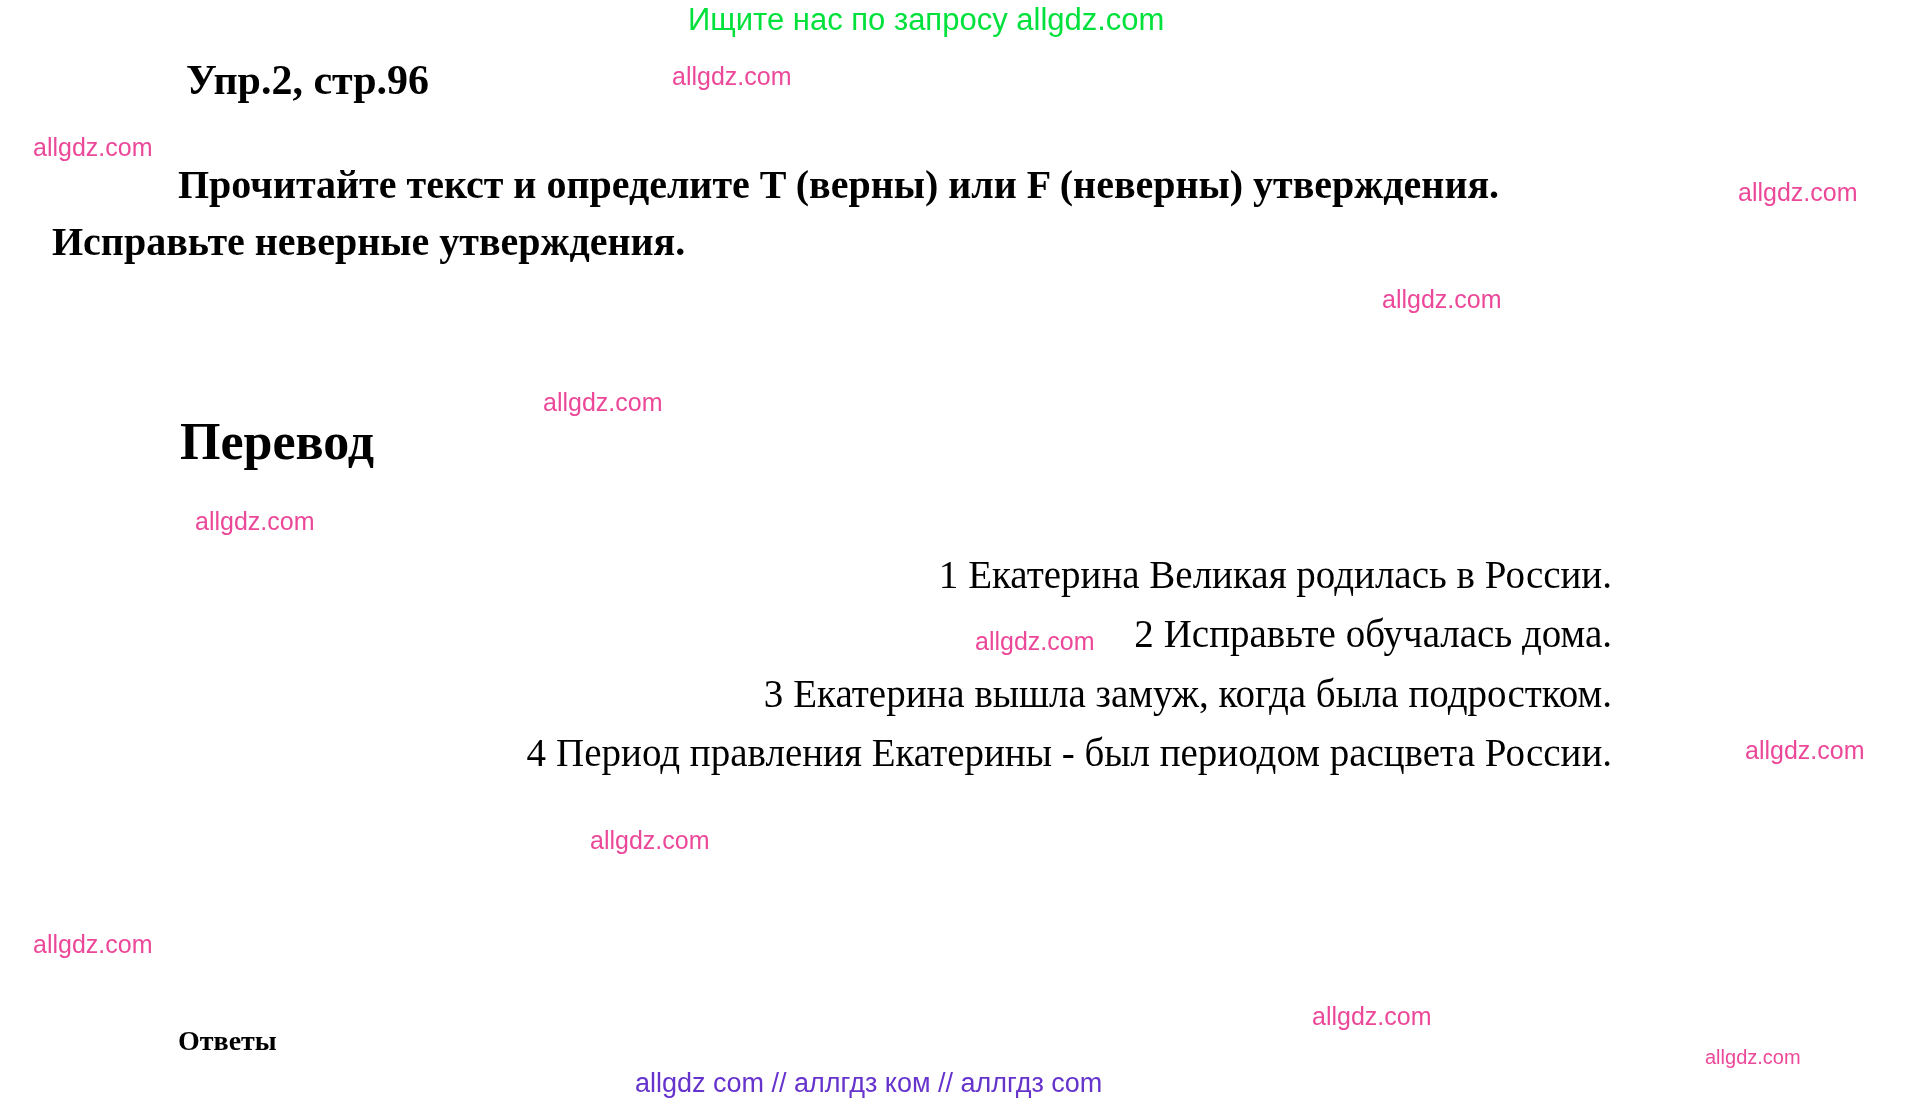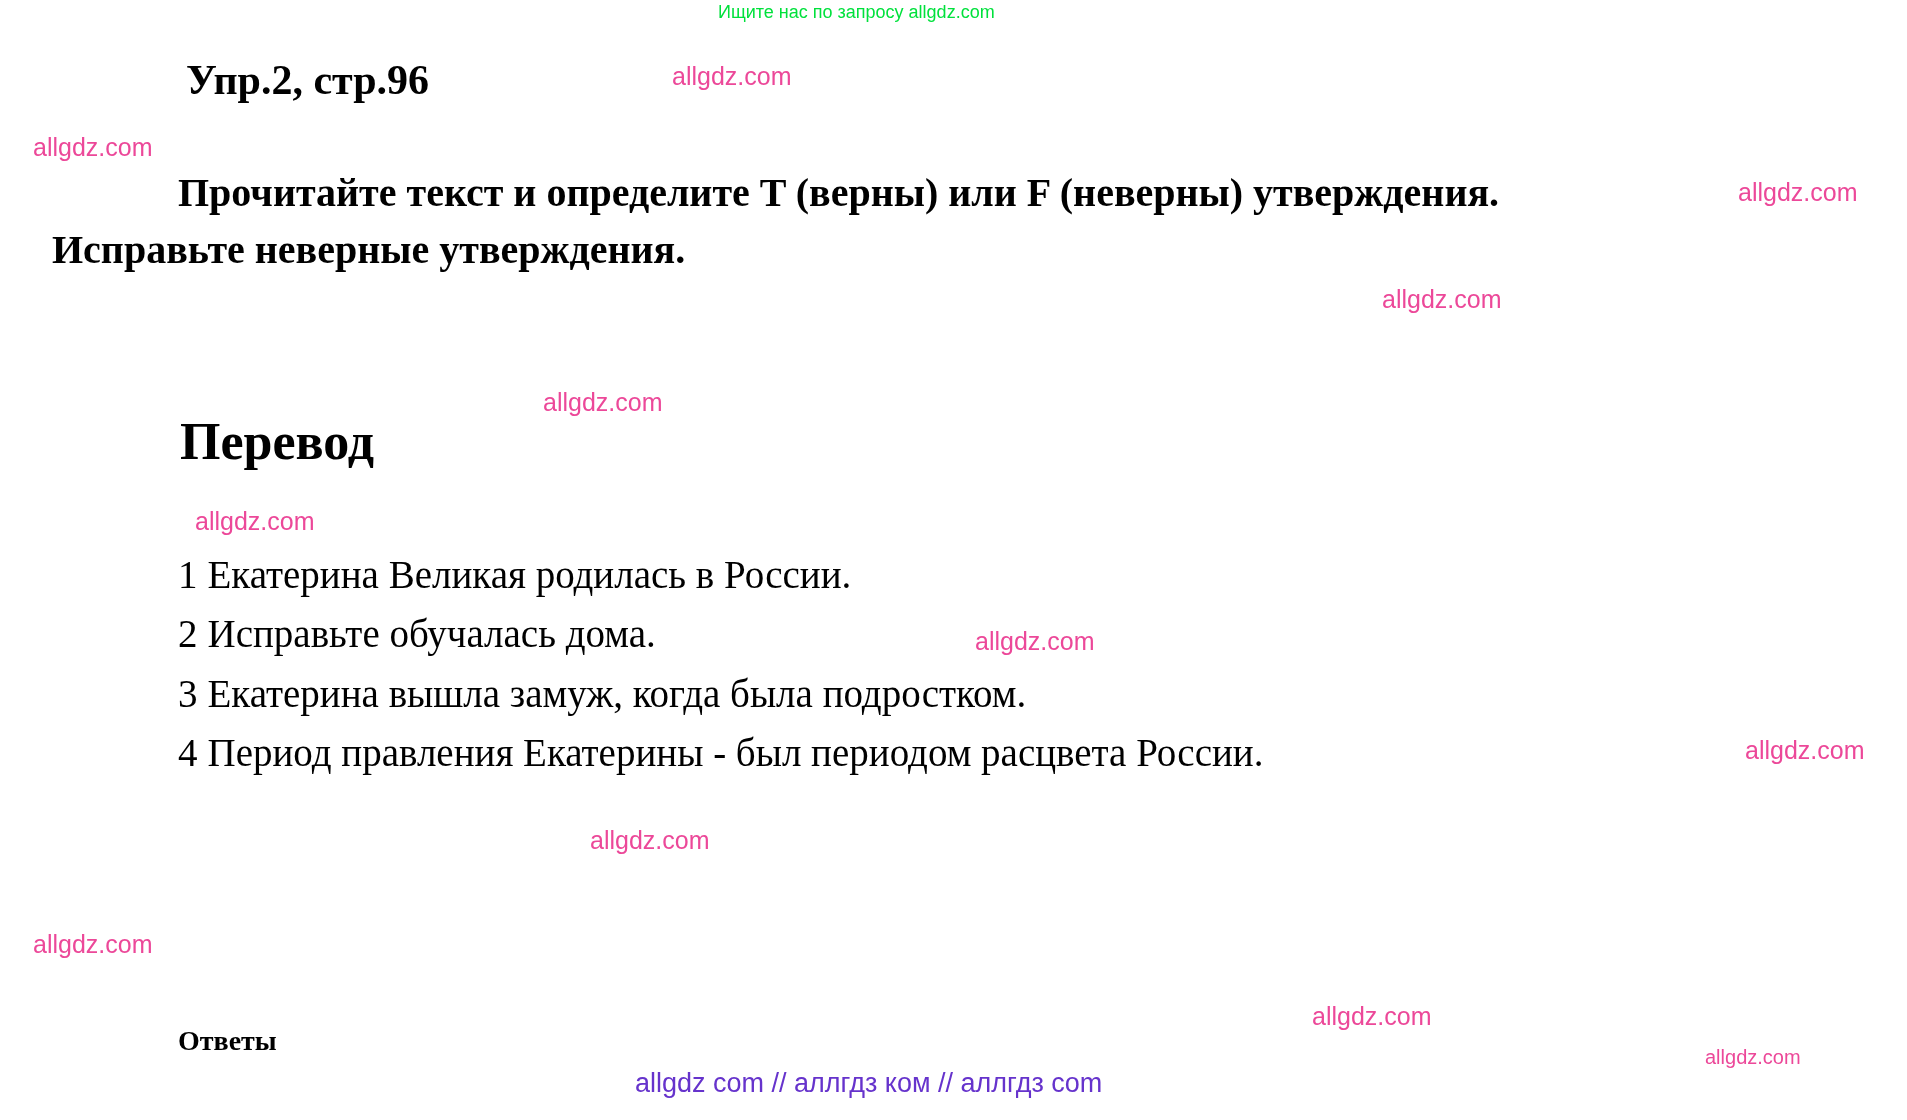--- a/index.html
+++ b/index.html
@@ -50,21 +50,21 @@
   }
   #exercise-title {
     left: 186px;
     top: 56px;
     font-size: 42px;
     text-align: right;
   }
   #task-text {
     position: absolute;
     left: 52px;
-    top: 165px;
+    top: 157px;
     width: 1480px;
     font-family: "Liberation Serif", serif;
     font-weight: bold;
     font-size: 40px;
     line-height: 1.42;
     text-indent: 126px;
   }
   #translation-label {
     left: 180px;
     top: 412px;
@@ -80,31 +80,32 @@
     position: absolute;
     left: 52px;
     top: 545px;
     width: 1560px;
     font-size: 39px;
     line-height: 1.52;
   }
   .statement {
     text-indent: 126px;
     white-space: normal;
+    text-align: right;
   }
   .statement .num {
     margin-right: 10px;
   }
 </style>
 </head>
 <body>
 
 <div class="page">
 
-  <div class="wm-green" id="banner-top" style="left:718px; top:2px; font-size:18px;">Ищите нас по запросу allgdz.com</div>
+  <div class="wm-green" id="banner-top" style="left:688px; top:2px; font-size:31px;">Ищите нас по запросу allgdz.com</div>
 
   <div class="doc-heading" id="exercise-title">Упр.2, стр.96</div>
 
   <div id="task-text">Прочитайте текст и определите T (верны) или F (неверны) утверждения. Исправьте неверные утверждения.</div>
 
   <div class="doc-heading" id="translation-label">Перевод</div>
 
   <div class="statements">
     <div class="statement">
       <span class="num">1</span><span>Екатерина Великая родилась в России.</span>

